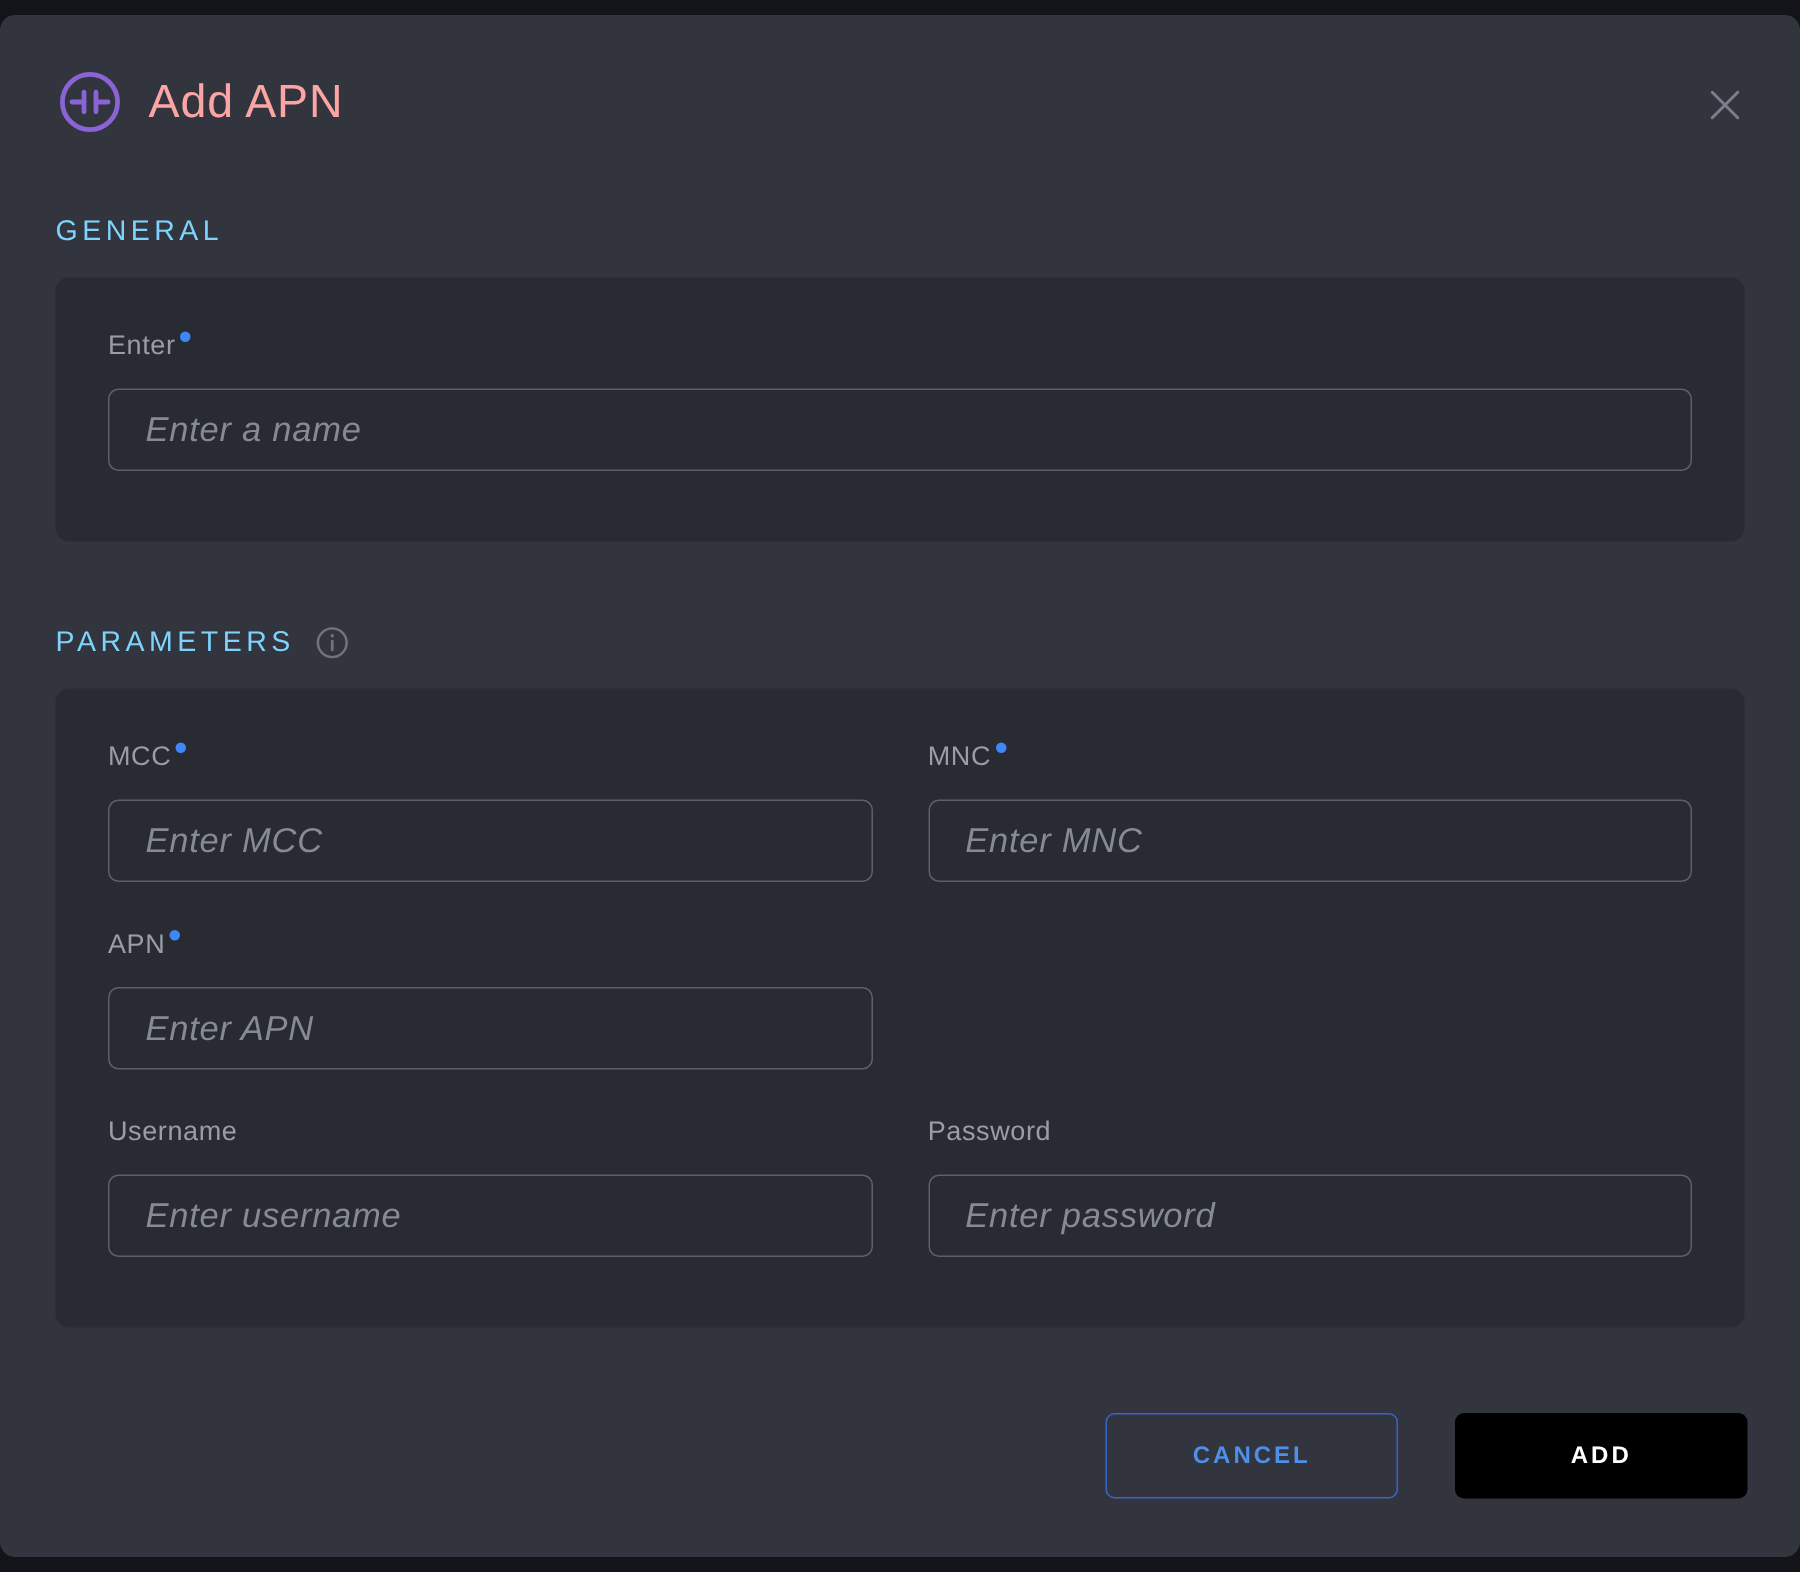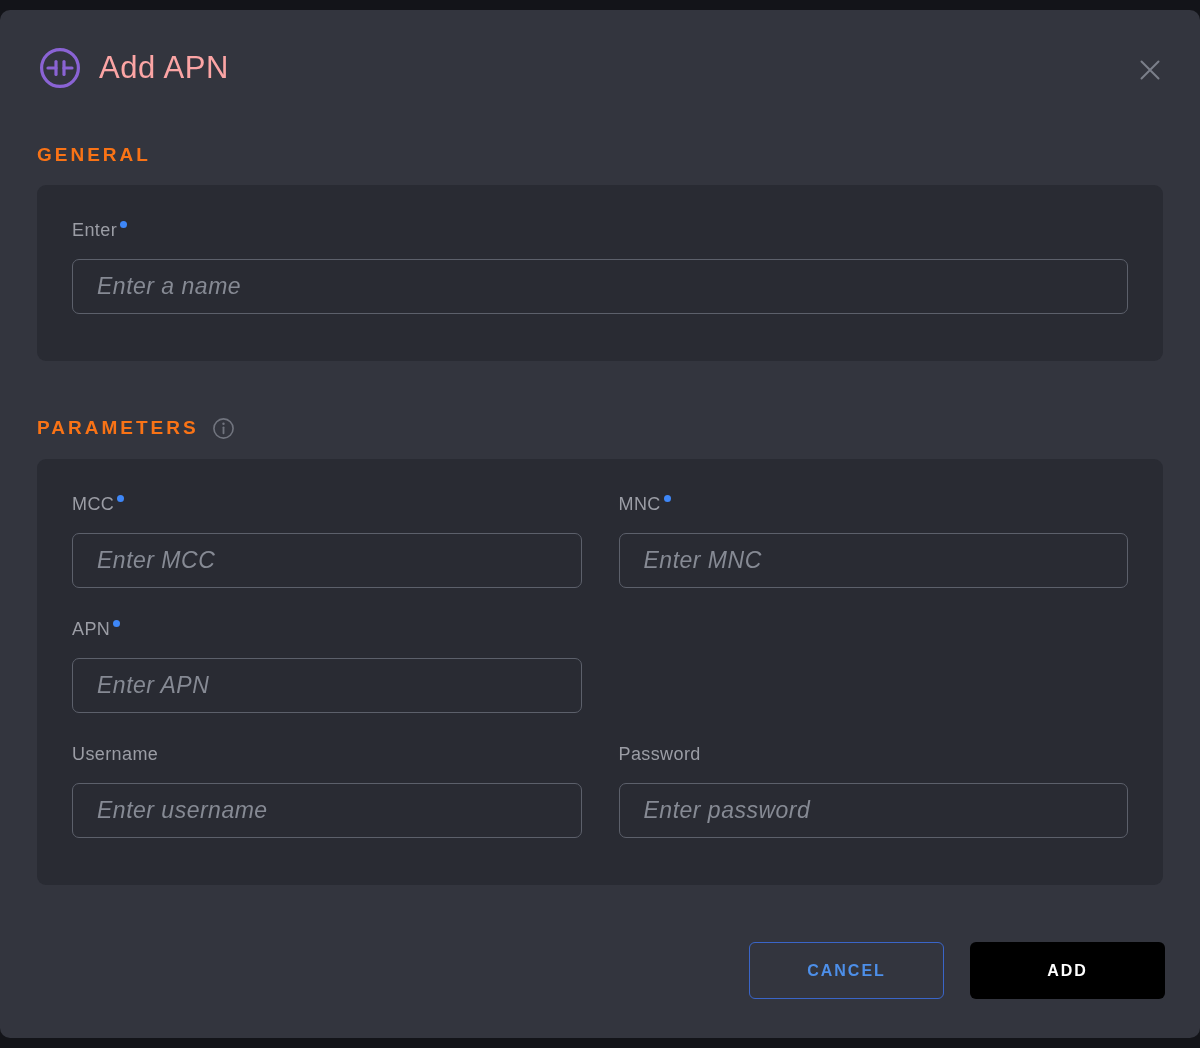--- a/index.html
+++ b/index.html
@@ -41,26 +41,26 @@
     width: 36px; height: 36px;
     background: transparent;
     border: none;
     cursor: pointer;
     padding: 0;
     display: flex; align-items: center; justify-content: center;
   }
   
   .section-header {
     display: flex;
-    align-items: flex-start;
+    align-items: center;
     margin: 0 37px 19px 37px;
-    color: #f97316;
+    color: #7dd3fc;
     font-size: 19px;
     letter-spacing: 3px;
-    font-weight: 700;
+    font-weight: 400;
   }
   .section-general { margin-top: 54px; }
   .section-params  { margin-top: 56px; }
   .info-icon { margin-left: 13px; display: inline-flex; }
   
   .card {
     margin: 0 37px;
     background: #292b33;
     border-radius: 9px;
     padding: 35px 35px 47px 35px;
@@ -105,21 +105,21 @@
   .text-input::placeholder {
     font-style: italic;
     color: #868a94;
     letter-spacing: 0.5px;
   }
   
   .modal-footer {
     display: flex;
     justify-content: flex-end;
     align-items: center;
-    gap: 26px;
+    gap: 38px;
     padding: 0 35px;
     margin-top: 57px;
   }
   .btn {
     height: 57px;
     min-width: 195px;
     border-radius: 6px;
     font-family: "Liberation Sans", sans-serif;
     font-size: 16px;
     font-weight: 700;

